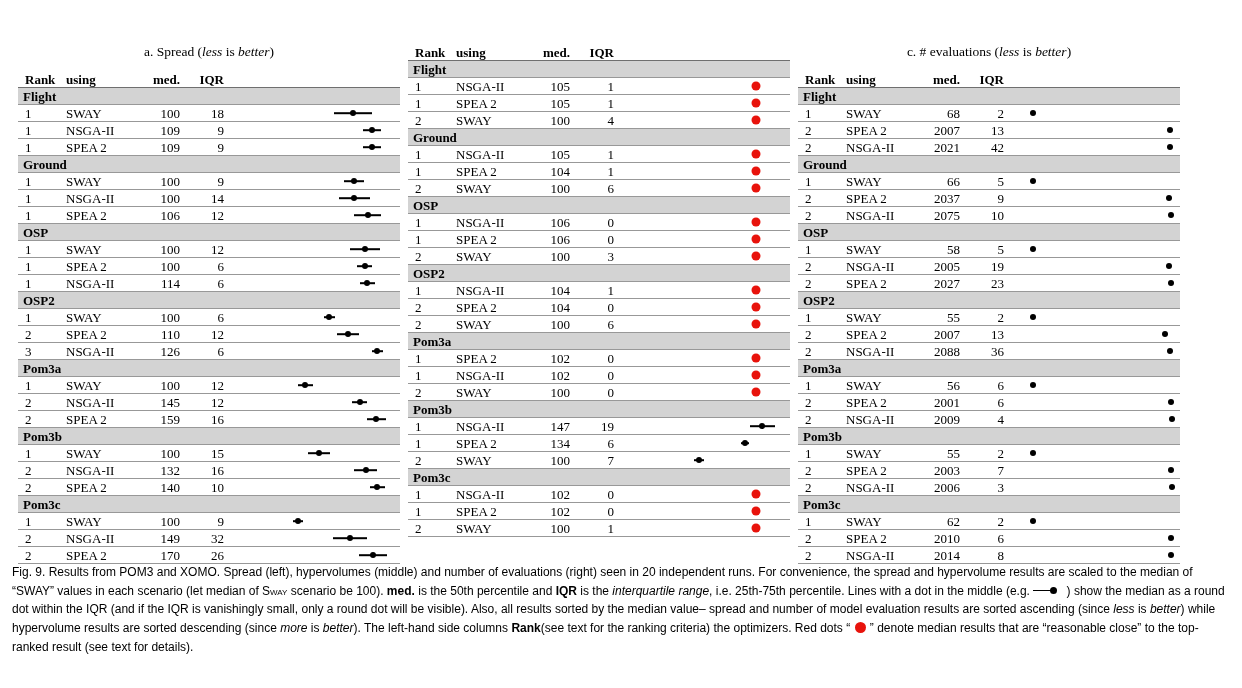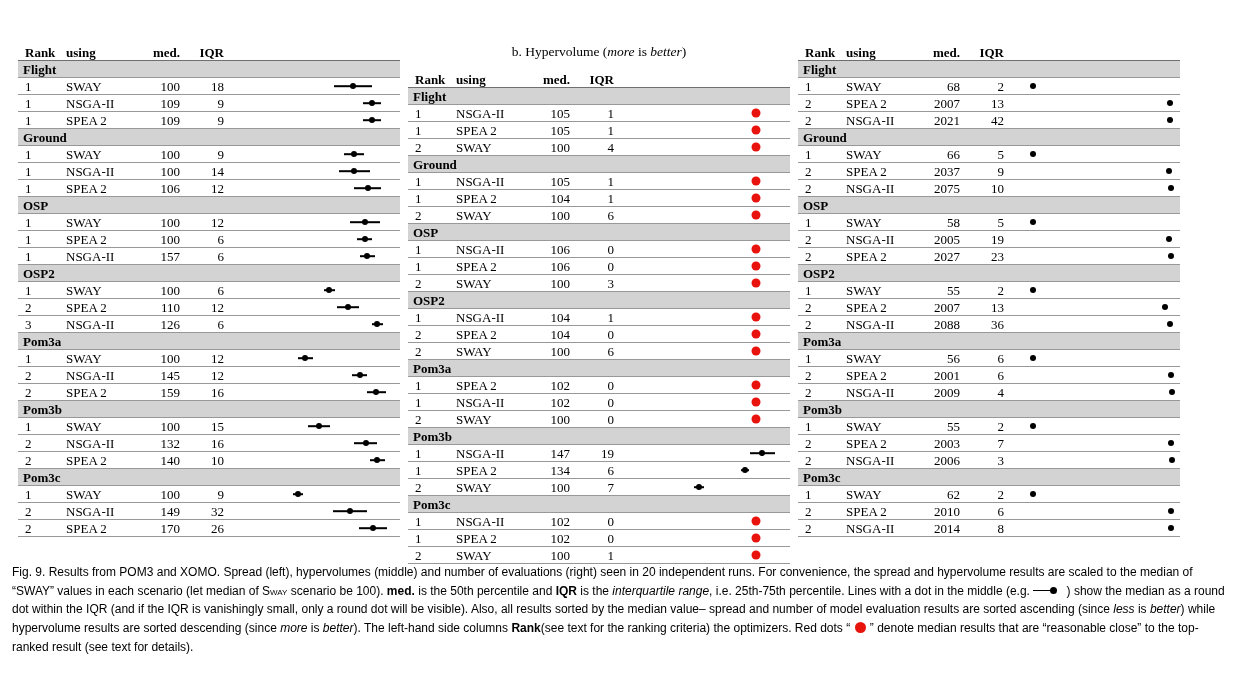--- a/index.html
+++ b/index.html
@@ -39,20 +39,21 @@
   .glyph-dotline{position:relative;display:inline-block;width:30px;height:11px;vertical-align:-1px;}
   .glyph-dotline .gl-line{position:absolute;left:0;top:5px;width:22px;height:1.6px;background:#000;}
   .glyph-dotline .gl-dot{position:absolute;left:17px;top:2px;width:7px;height:7px;border-radius:50%;background:#000;}
   .glyph-reddot{display:inline-block;width:11px;height:11px;border-radius:50%;vertical-align:-1px;margin:0 1px;}
 </style>
 </head>
 <body>
 
 <div class="figure">
   <section class="panel" id="panel-a">
+      <div class="panel-title"><span>a. Spread (</span><span class="i">less</span><span> is </span><span class="i">better</span><span>)</span></div>
       <div class="row header">
         <span class="cell c0">Rank</span>
         <span class="cell c1">using</span>
         <span class="cell c2">med.</span>
         <span class="cell c3">IQR</span>
       </div>
       <div class="row band" style="background: rgb(211, 211, 211);">
         <span>Flight</span>
       </div>
       <div class="row data">
@@ -137,21 +138,21 @@
         <span class="cell c2">100</span>
         <span class="cell c3">6</span>
         <span class="plot">
           <span class="bar" style="left: 75.4386%; width: 10.5263%;"></span>
           <span class="dot" style="left: 80.7018%;"></span>
         </span>
       </div>
       <div class="row data">
         <span class="cell c0">1</span>
         <span class="cell c1">NSGA-II</span>
-        <span class="cell c2">157</span>
+        <span class="cell c2">114</span>
         <span class="cell c3">6</span>
         <span class="plot">
           <span class="bar" style="left: 77.193%; width: 10.5263%;"></span>
           <span class="dot" style="left: 82.4561%;"></span>
         </span>
       </div>
       <div class="row band" style="background: rgb(211, 211, 211);">
         <span>OSP2</span>
       </div>
       <div class="row data">
@@ -278,21 +279,20 @@
         <span class="cell c1">SPEA 2</span>
         <span class="cell c2">170</span>
         <span class="cell c3">26</span>
         <span class="plot">
           <span class="bar" style="left: 76.6038%; width: 19.6226%;"></span>
           <span class="dot" style="left: 86.4151%;"></span>
         </span>
       </div>
     </section>
   <section class="panel" id="panel-b">
-      <div class="panel-title"><span>b. Hypervolume (</span><span class="i">more</span><span> is </span><span class="i">better</span><span>)</span></div>
       <div class="row header">
         <span class="cell c0">Rank</span>
         <span class="cell c1">using</span>
         <span class="cell c2">med.</span>
         <span class="cell c3">IQR</span>
       </div>
       <div class="row band" style="background: rgb(211, 211, 211);">
         <span>Flight</span>
       </div>
       <div class="row data">
@@ -500,20 +500,21 @@
         <span class="cell c0">2</span>
         <span class="cell c1">SWAY</span>
         <span class="cell c2">100</span>
         <span class="cell c3">1</span>
         <span class="plot">
           <span class="dot red" style="left: 82%; background: rgb(232, 19, 12);"></span>
         </span>
       </div>
     </section>
   <section class="panel" id="panel-c">
+      <div class="panel-title"><span>c. # evaluations (</span><span class="i">less</span><span> is </span><span class="i">better</span><span>)</span></div>
       <div class="row header">
         <span class="cell c0">Rank</span>
         <span class="cell c1">using</span>
         <span class="cell c2">med.</span>
         <span class="cell c3">IQR</span>
       </div>
       <div class="row band" style="background: rgb(211, 211, 211);">
         <span>Flight</span>
       </div>
       <div class="row data">

